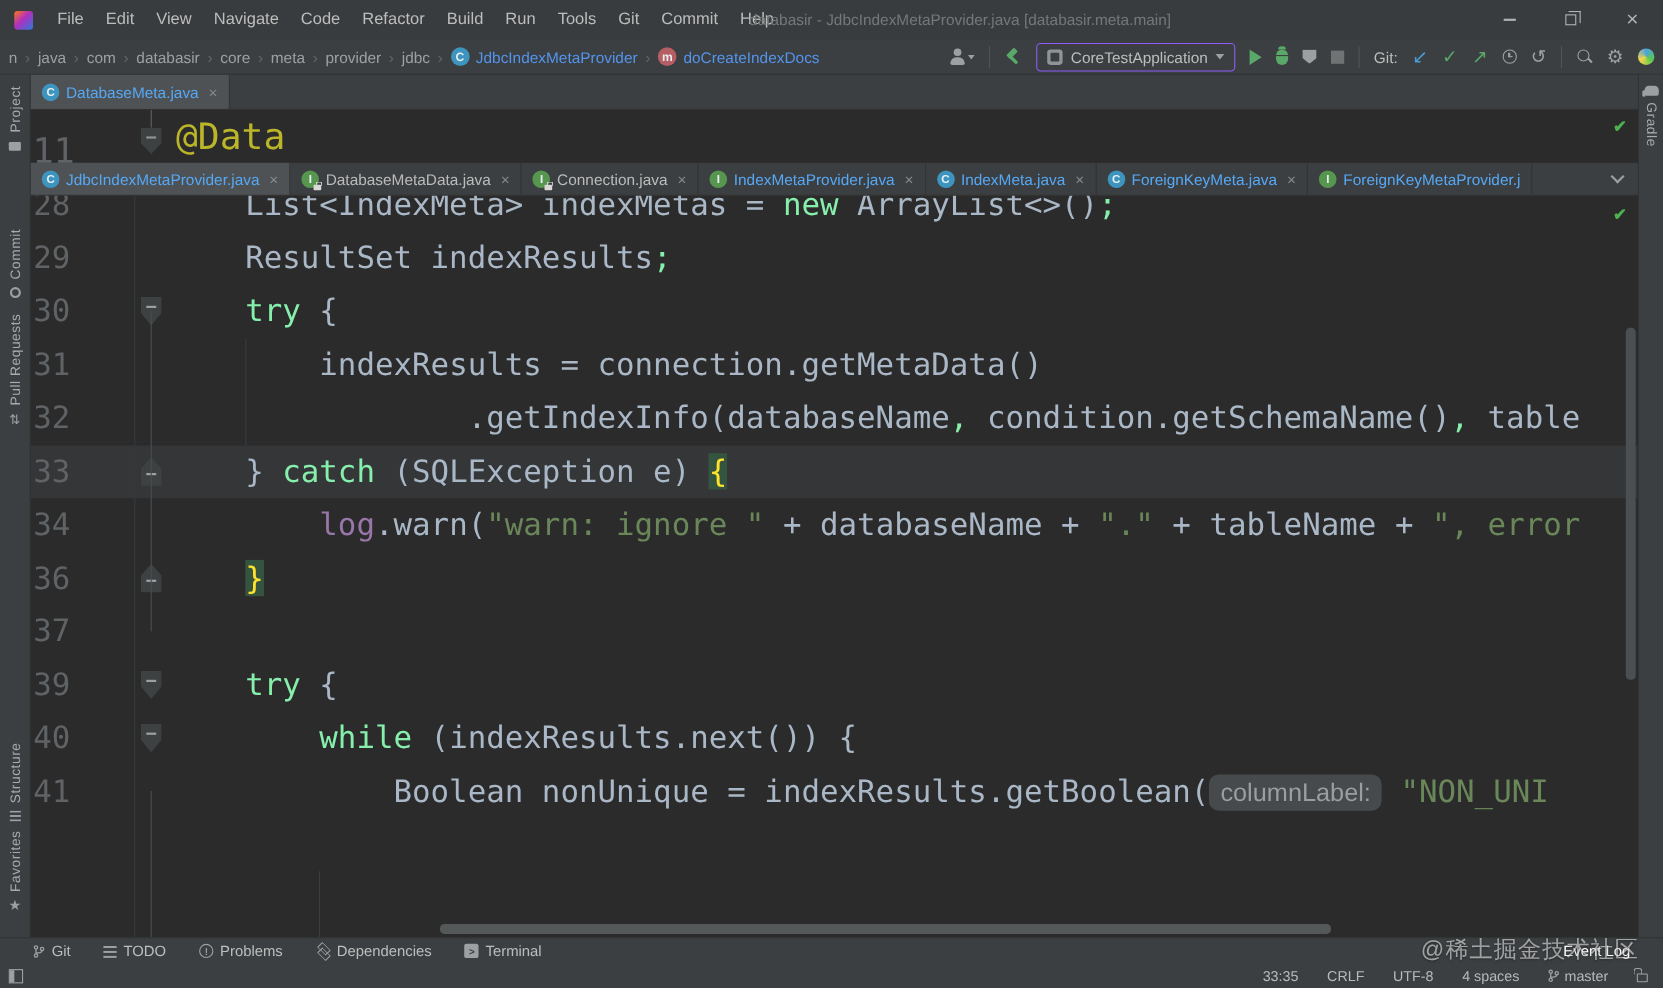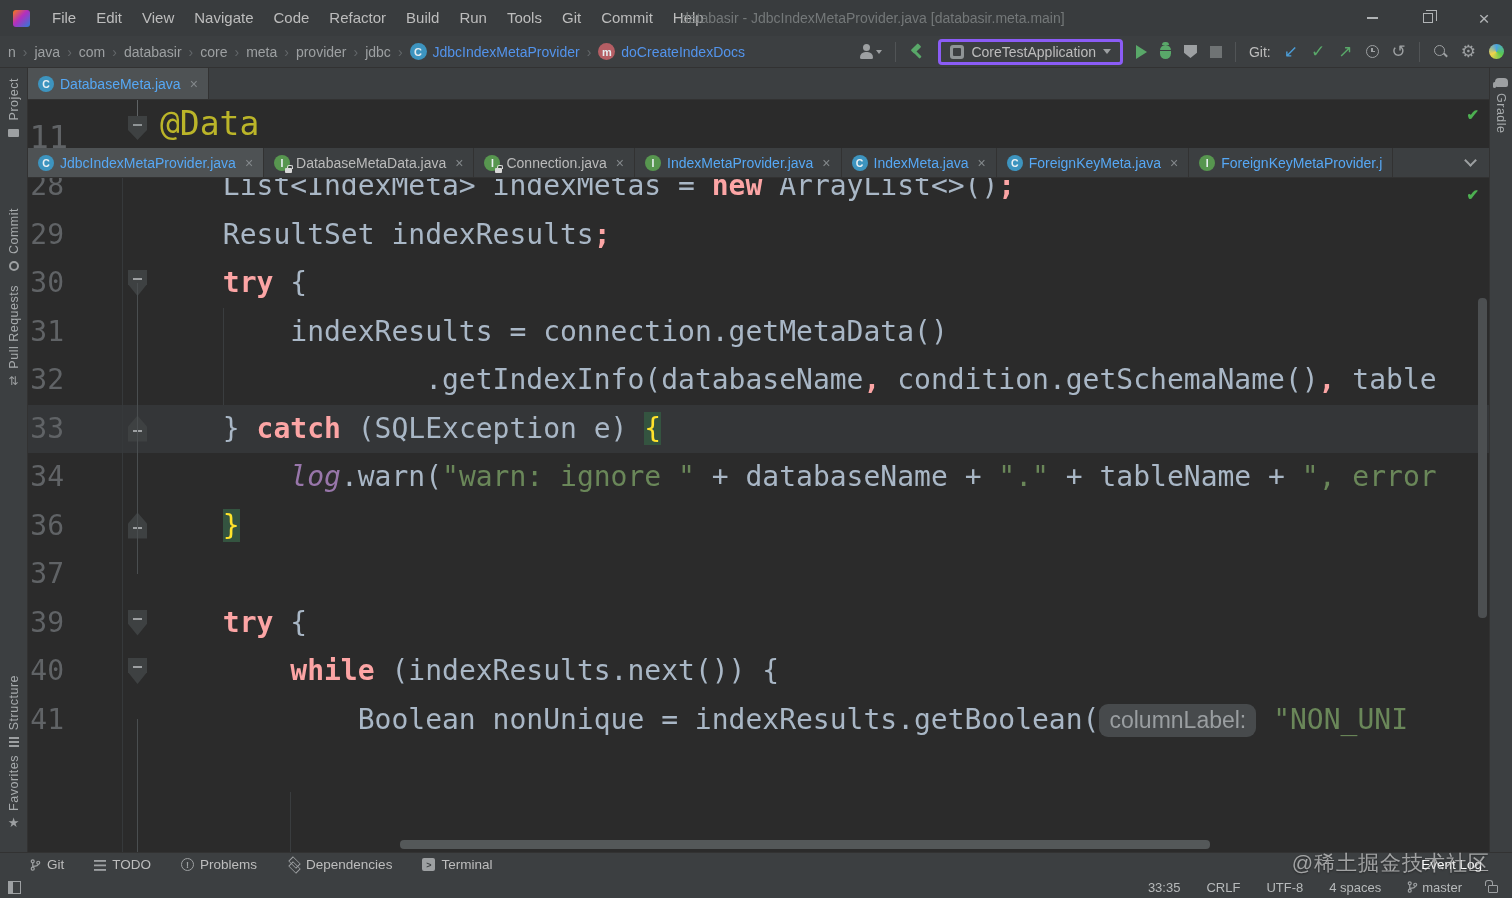--- a/index.html
+++ b/index.html
@@ -23,21 +23,21 @@
   .toolbar { position:absolute; left:0; top:36px; width:1512px; height:32px; background:#3c3f41; border-bottom:1px solid #323232; display:flex; align-items:center; }
   .crumbs { display:flex; align-items:center; padding-left:8px; font-size:14px; white-space:nowrap; }
   .crumb { color:#9da0a2; }
   .crumb-sep { color:#63676a; margin:0 7px; font-size:14px; }
   .chip { display:flex; align-items:center; gap:6px; color:#5394ec; }
   .badge { width:17px; height:17px; border-radius:50%; display:inline-flex; align-items:center; justify-content:center; font-size:11px; font-weight:bold; color:#e6ecf0; }
   .badge.c { background:#3d94bf; }
   .badge.m { background:#b55e64; }
   .tb-right { margin-left:auto; display:flex; align-items:center; gap:13px; padding-right:8px; }
   .sep { width:1px; height:20px; background:#515456; }
-  .combo { display:flex; align-items:center; gap:7px; border:3px solid #8b5cf6; border-radius:4px; height:26px; padding:0 9px; font-size:14px; color:#bdbdbd; }
+  .combo { display:flex; align-items:center; gap:7px; border:1px solid #8b5cf6; border-radius:4px; height:26px; padding:0 9px; font-size:14px; color:#bdbdbd; }
   .caret-down { width:0; height:0; border-left:4px solid transparent; border-right:4px solid transparent; border-top:5px solid #9da0a2; }
   .i-appicon { width:14px; height:14px; border-radius:3px; background:#8f9496; position:relative; }
   .i-appicon::after { content:''; position:absolute; inset:3px; background:#3c3f41; border-radius:1px; }
   .i-user { width:15px; height:15px; position:relative; }
   .i-user::before { content:''; position:absolute; left:4px; top:0; width:7px; height:7px; border-radius:50%; background:#9da0a2; }
   .i-user::after { content:''; position:absolute; left:1px; top:8px; width:13px; height:7px; border-radius:7px 7px 2px 2px; background:#9da0a2; }
   .mini-caret { width:0;height:0;border-left:3.5px solid transparent;border-right:3.5px solid transparent;border-top:4px solid #9da0a2; margin-left:2px;}
   .i-hammer { width:16px; height:16px; position:relative; }
   .i-hammer::before { content:''; position:absolute; left:2px; top:2px; width:10px; height:5px; background:#59a869; transform:rotate(-45deg); border-radius:1px; }
   .i-hammer::after { content:''; position:absolute; left:7px; top:6px; width:3px; height:9px; background:#59a869; transform:rotate(-45deg); border-radius:1px; }
@@ -96,21 +96,21 @@
   .fold-line1 { position:absolute; left:109px; top:0; width:1px; height:16px; background:#5f6365; }
   .fold-pent1 { position:absolute; left:100px; top:16px; width:19px; height:24px; background:#3e4142; clip-path:polygon(0 0,100% 0,100% 58%,50% 100%,0 58%); }
   .fold-pent1::after { content:''; position:absolute; left:5px; top:8px; width:9px; height:2px; background:#8f9496; }
 
   .content2 { position:absolute; left:0; top:110px; width:100%; height:674px; overflow:hidden; }
   .code-row { position:relative; height:48.5px; }
   .code-row:first-child { margin-top:-16px;padding-left:48px; }
   .code-row.caret { background:#343638; }
   .ln2 { position:absolute; left:0; width:36px; text-align:right; font:28px/48.5px "DejaVu Sans Mono",monospace; color:#606366; }
   .codeline { position:absolute; left:60px; top:0; font:28px/48.5px "DejaVu Sans Mono",monospace; white-space:pre; color:#a9b7c6; }
-  .d { color:#a9b7c6; } .k { color:#fca5a5;font-weight:bold; } .s { color:#6a8759; } .f { color:#9876aa; font-style:italic; }
+  .d { color:#a9b7c6; } .k { color:#86efac; } .s { color:#6a8759; } .f { color:#9876aa; }
   .y { color:#ffe32b; background:#345440; }
   .h { display:inline-block; background:#474a4c; color:#9a9ea1; border-radius:9px; font-family:"Liberation Sans",sans-serif; font-size:23px; line-height:33px; padding:0 10px; vertical-align:middle; }
   .fold { position:absolute; left:100px; top:11px; width:19px; height:26px; background:#3e4142; }
   .fold.down { clip-path:polygon(0 0,100% 0,100% 55%,50% 100%,0 55%); }
   .fold.up { clip-path:polygon(50% 0,100% 42%,100% 100%,0 100%,0 42%); }
   .fold::after { content:''; position:absolute; left:5px; width:9px; height:2px; background:#9da0a2; }
   .fold.down::after { top:8px; } .fold.up::after { top:14px; }
   .gutter-sep { position:absolute; left:94px; top:0; height:100%; width:1px; background:#36393b; z-index:2; }
   .fold-guide { position:absolute; left:109px; width:1px; background:#4a4e50; z-index:1; }
   .ind-guide { position:absolute; width:1px; background:#3a3d3f; }

